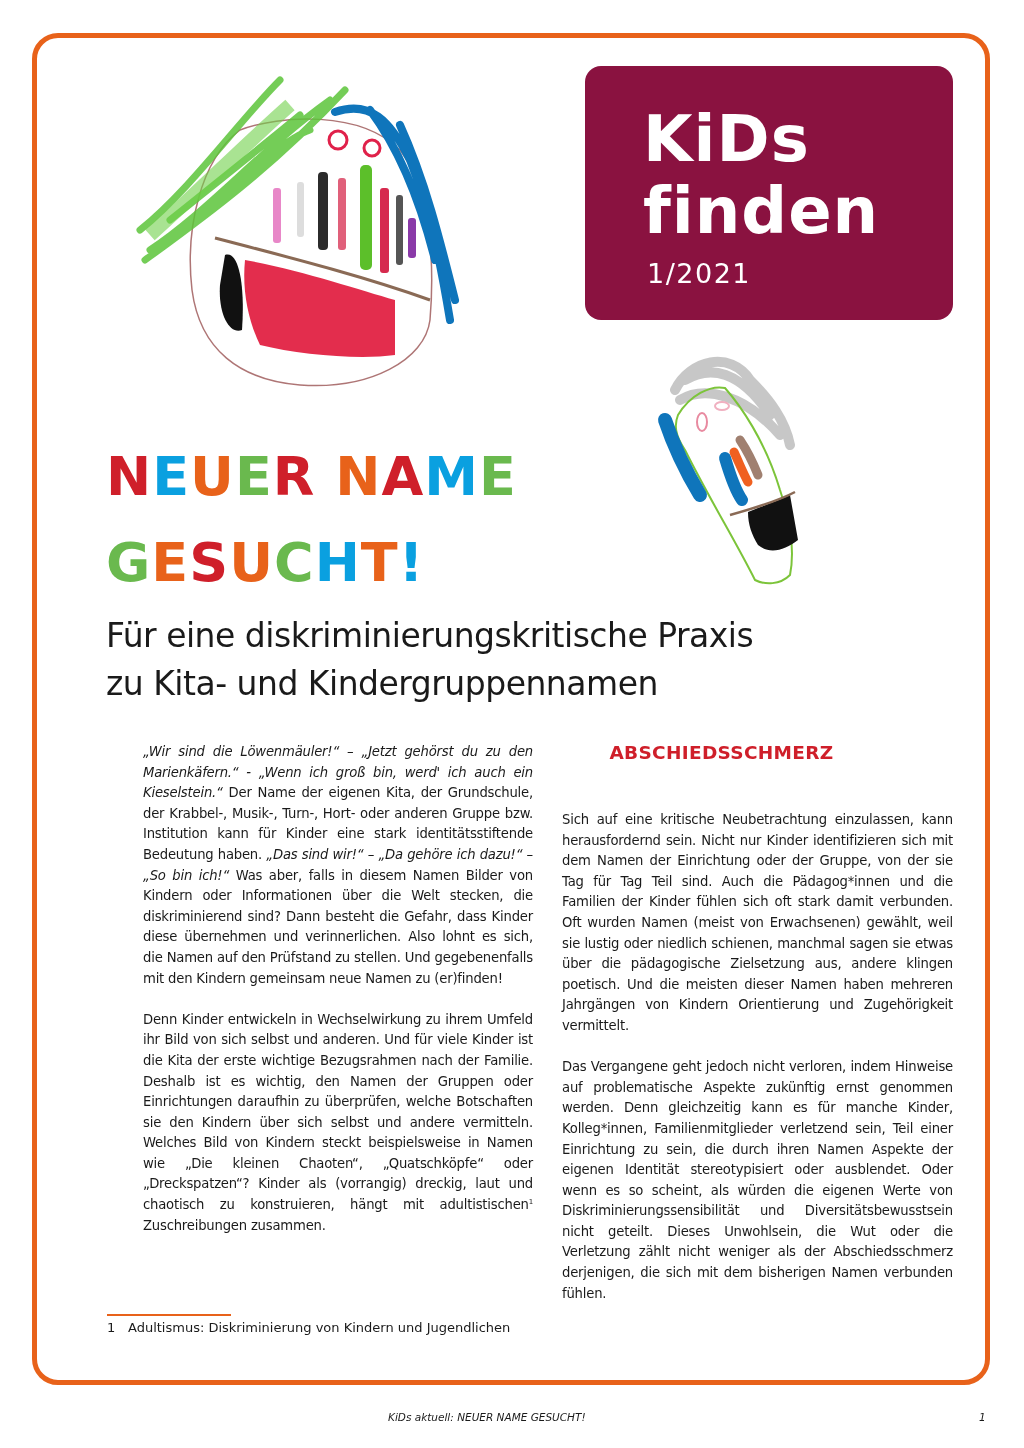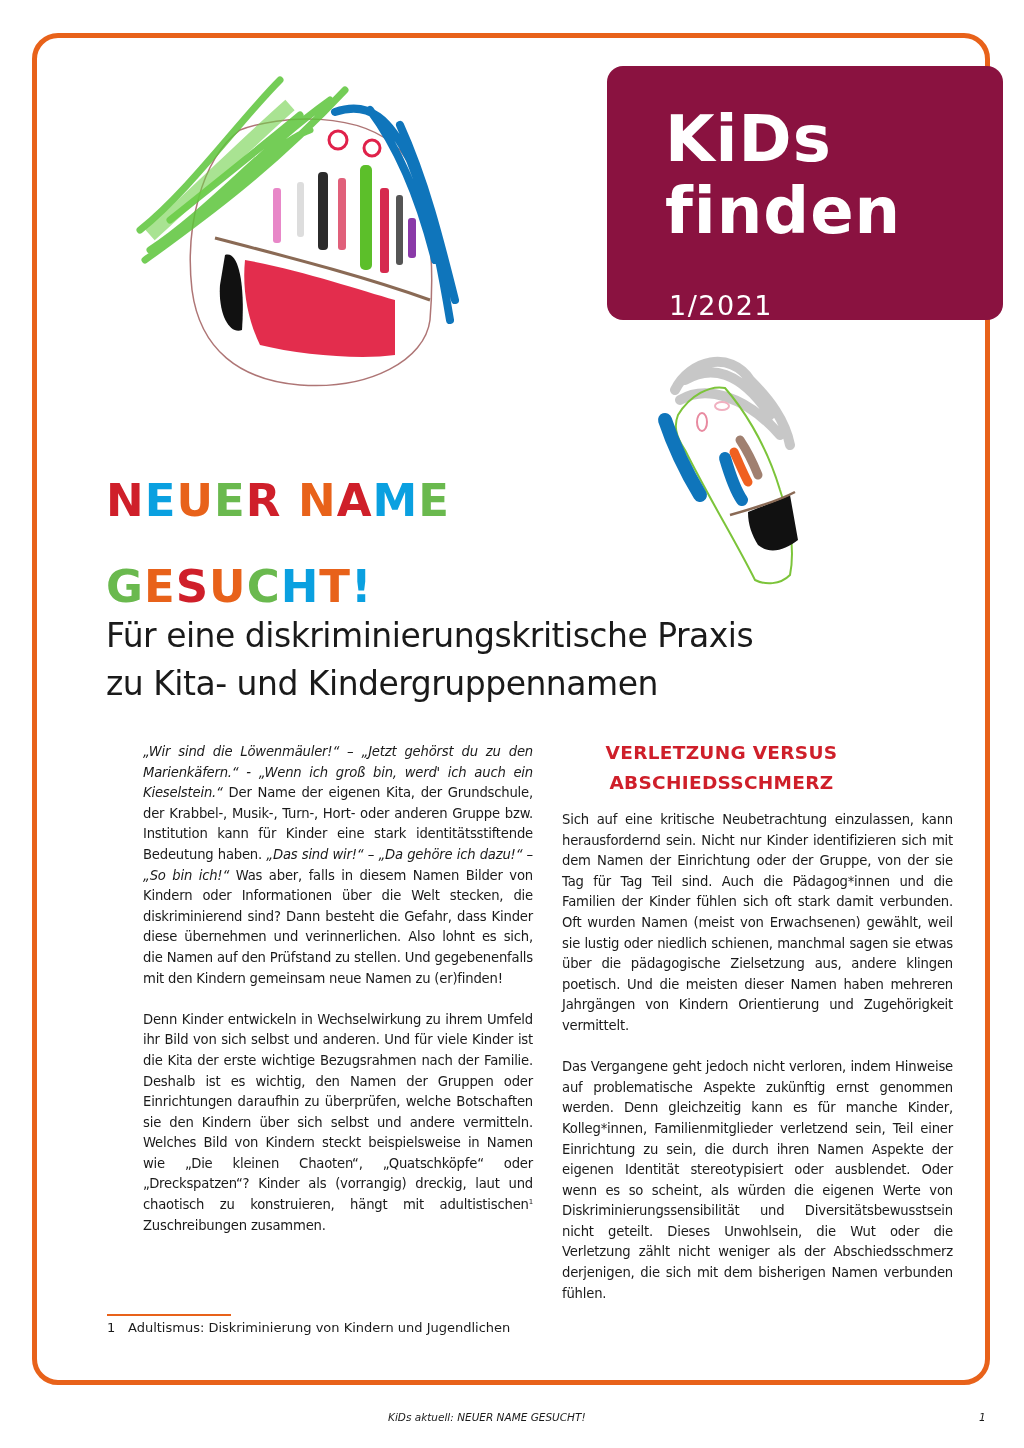--- a/index.html
+++ b/index.html
@@ -5,37 +5,37 @@
     html, body { margin: 0; padding: 0; }
     body {
       width: 1024px; height: 1448px; position: relative; background: #ffffff;
       font-family: "DejaVu Sans", sans-serif; color: #1a1a1a; overflow: hidden;
     }
     .frame {
       position: absolute; left: 32px; top: 33px; width: 948px; height: 1342px;
       border: 5px solid #e8621a; border-radius: 26px; box-sizing: content-box;
     }
     .badge {
-      position: absolute; left: 607px; top: 66px; width: 396px; height: 254px;
+      position: absolute; left: 585px; top: 66px; width: 368px; height: 254px;
       background: #8a1240; border-radius: 16px; color: #fff;
     }
     .badge .t1 {
       position: absolute; left: 58px; top: 38px; font-size: 64px; font-weight: bold;
       letter-spacing: 1px; line-height: 70px;
     }
     .badge .t2 {
       position: absolute; left: 58px; top: 110px; font-size: 64px; font-weight: bold;
       letter-spacing: 1px; line-height: 70px;
     }
     .badge .issue {
-      position: absolute; left: 62px; top: 192px; font-size: 27px; letter-spacing: 1.5px; margin-top: 32px;
+      position: absolute; left: 62px; top: 192px; font-size: 27px; letter-spacing: 1.5px;
     }
     .drawing { position: absolute; }
     .headline {
-      position: absolute; left: 106px; top: 458px; font-size: 45px; font-weight: bold;
+      position: absolute; left: 106px; top: 434px; font-size: 54px; font-weight: bold;
       line-height: 86px; letter-spacing: 1px; font-family: "DejaVu Sans", sans-serif;
     }
     .headline .row { white-space: nowrap; }
     .subtitle {
       position: absolute; left: 106px; top: 612px; font-size: 33px; line-height: 48px;
       color: #1a1a1a; font-family: "DejaVu Sans", sans-serif; letter-spacing: -0.5px;
     }
     .col {
       position: absolute; font-size: 13.2px; line-height: 20.6px; text-align: justify;
       font-family: "DejaVu Sans", sans-serif; letter-spacing: -0.2px; margin-left: 36px;
@@ -130,21 +130,20 @@
   <div>Für eine diskriminierungskritische Praxis</div>
   <div>zu Kita- und Kindergruppennamen</div>
 </div>
 
 <div class="col col-left">
   <p><em>„Wir sind die Löwenmäuler!“ – „Jetzt gehörst du zu den Marienkäfern.“ - „Wenn ich groß bin, werd' ich auch ein Kieselstein.“</em><span> Der Name der eigenen Kita, der Grundschule, der Krabbel-, Musik-, Turn-, Hort- oder anderen Gruppe bzw. Institution kann für Kinder eine stark identitätsstiftende Bedeutung haben. </span><em>„Das sind wir!“ – „Da gehöre ich dazu!“ – „So bin ich!“</em><span> Was aber, falls in diesem Namen Bilder von Kindern oder Informationen über die Welt stecken, die diskriminierend sind? Dann besteht die Gefahr, dass Kinder diese übernehmen und verinnerlichen. Also lohnt es sich, die Namen auf den Prüfstand zu stellen. Und gegebenenfalls mit den Kindern gemeinsam neue Namen zu (er)finden!</span></p>
   <p><span>Denn Kinder entwickeln in Wechselwirkung zu ihrem Umfeld ihr Bild von sich selbst und anderen. Und für viele Kinder ist die Kita der erste wichtige Bezugsrahmen nach der Familie. Deshalb ist es wichtig, den Namen der Gruppen oder Einrichtungen daraufhin zu überprüfen, welche Botschaften sie den Kindern über sich selbst und andere vermitteln. Welches Bild von Kindern steckt beispielsweise in Namen wie „Die kleinen Chaoten“, „Quatschköpfe“ oder „Dreckspatzen“? Kinder als (vorrangig) dreckig, laut und chaotisch zu konstruieren, hängt mit adultistischen</span><sup>1</sup><span> Zuschreibungen zusammen.</span></p>
 </div>
 
 <div class="sec-heading">
-  <div>VERLETZUNG VERSUS</div>
   <div>ABSCHIEDSSCHMERZ</div>
 </div>
 
 <div class="col col-right">
   <p>Sich auf eine kritische Neubetrachtung einzulassen, kann herausfordernd sein. Nicht nur Kinder identifizieren sich mit dem Namen der Einrichtung oder der Gruppe, von der sie Tag für Tag Teil sind. Auch die Pädagog*innen und die Familien der Kinder fühlen sich oft stark damit verbunden. Oft wurden Namen (meist von Erwachsenen) gewählt, weil sie lustig oder niedlich schienen, manchmal sagen sie etwas über die pädagogische Zielsetzung aus, andere klingen poetisch. Und die meisten dieser Namen haben mehreren Jahrgängen von Kindern Orientierung und Zugehörigkeit vermittelt.</p>
   <p>Das Vergangene geht jedoch nicht verloren, indem Hinweise auf problematische Aspekte zukünftig ernst genommen werden. Denn gleichzeitig kann es für manche Kinder, Kolleg*innen, Familienmitglieder verletzend sein, Teil einer Einrichtung zu sein, die durch ihren Namen Aspekte der eigenen Identität stereotypisiert oder ausblendet. Oder wenn es so scheint, als würden die eigenen Werte von Diskriminierungssensibilität und Diversitätsbewusstsein nicht geteilt. Dieses Unwohlsein, die Wut oder die Verletzung zählt nicht weniger als der Abschiedsschmerz derjenigen, die sich mit dem bisherigen Namen verbunden fühlen.</p>
 </div>
 
 <div class="fn-rule"></div>
 <div class="footnote">

